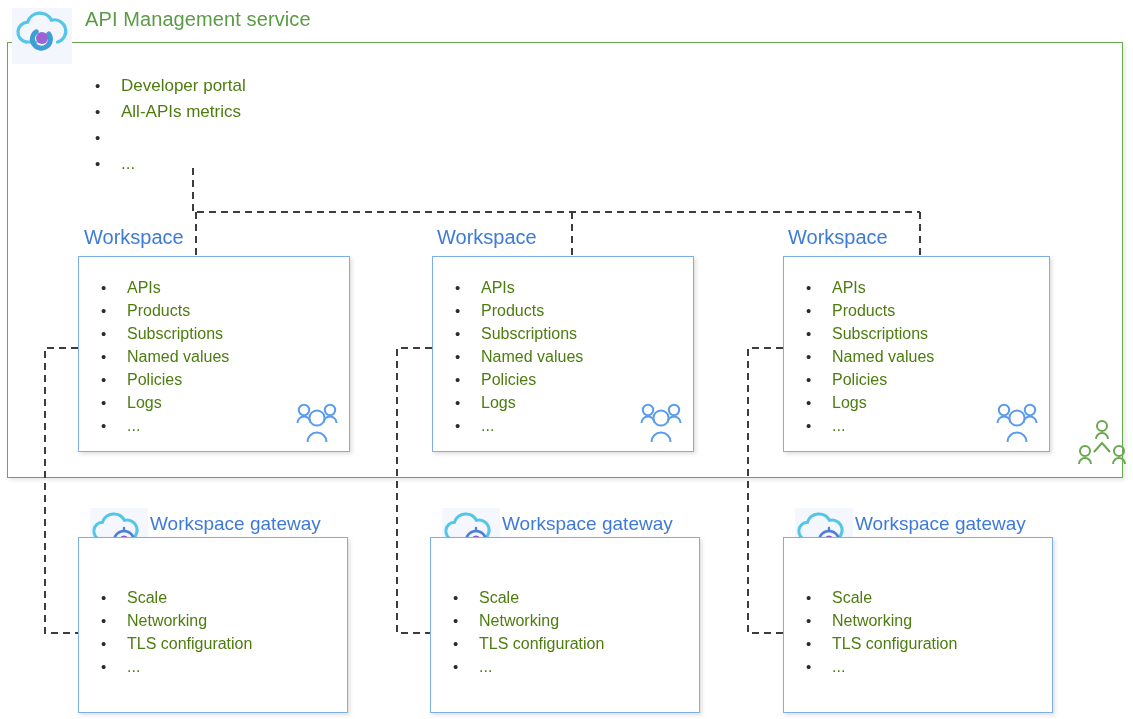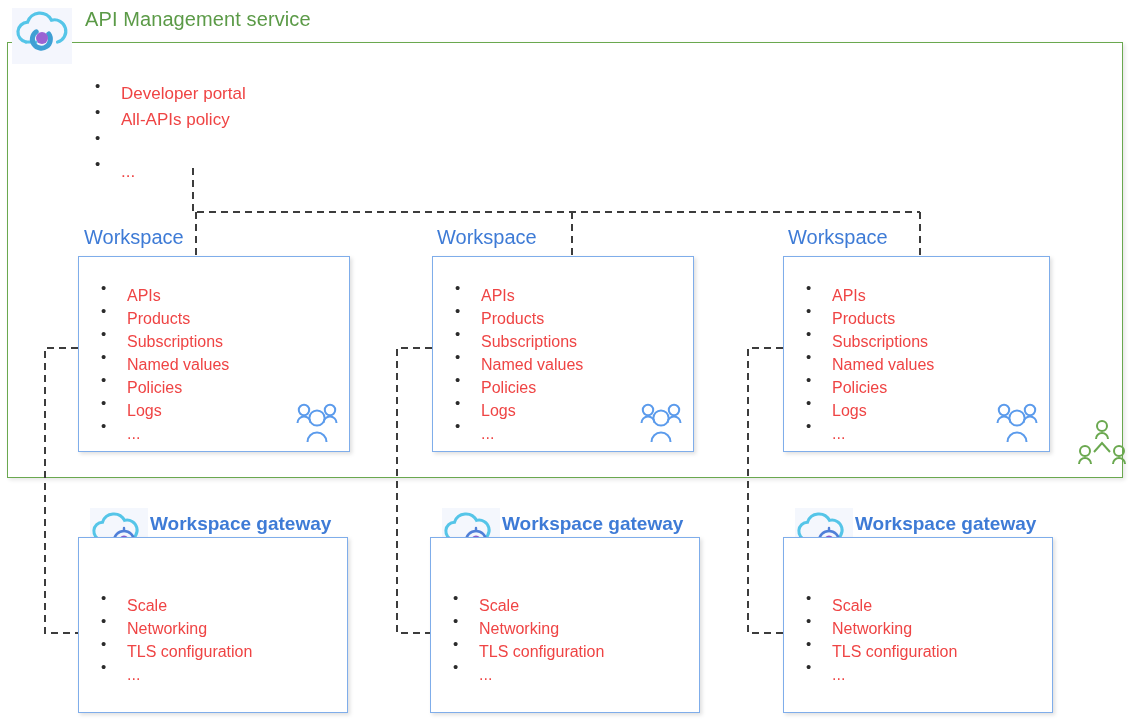--- a/index.html
+++ b/index.html
@@ -28,38 +28,38 @@
     position:absolute;width:58px;height:58px;background:#f4f7fd;
   }
 
   
   .bullets{position:absolute;}
   .bullet-row{display:flex;align-items:flex-start;height:23px;}
   .bullet-dot{
     width:26px;flex:0 0 26px;font-size:15px;line-height:23px;color:#2b2b2b;
     text-align:left;
   }
-  .bullet-text{font-size:16px;line-height:23px;color:#ef4444;white-space:nowrap;margin-top:8px;}
+  .bullet-text{font-size:16px;line-height:23px;color:#4d7c0f;white-space:nowrap;}
   .apim-bullets .bullet-row{height:26px;}
   .apim-bullets .bullet-text{font-size:17px;line-height:26px;}
   .apim-bullets .bullet-dot{line-height:26px;}
 
   
   .ws-label{
     position:absolute;font-size:20px;color:#3e7bd6;white-space:nowrap;
   }
   .ws-box{
     position:absolute;border:1.2px solid #7fadea;background:#ffffff;
     box-sizing:border-box;box-shadow:2px 2px 4px rgba(0,0,0,0.13);
   }
   .ws-people{position:absolute;right:8px;bottom:6px;width:48px;height:44px;}
 
   
   .gw-label{
-    position:absolute;font-size:19px;color:#3e7bd6;white-space:nowrap;font-weight:bold;
+    position:absolute;font-size:19px;color:#3e7bd6;white-space:nowrap;
   }
   .gw-box{
     position:absolute;border:1.2px solid #7fadea;background:#ffffff;
     box-sizing:border-box;box-shadow:2px 2px 4px rgba(0,0,0,0.13);
   }
 
   
   .green-people{position:absolute;left:1076px;top:418px;width:52px;height:54px;}
 
   
@@ -88,21 +88,21 @@
     </svg>
   </div>
 
   <div class="bullets apim-bullets" style="left:95px;top:73px;">
     <div class="bullet-row">
       <span class="bullet-dot">•</span>
       <span class="bullet-text">Developer portal</span>
     </div>
     <div class="bullet-row">
       <span class="bullet-dot">•</span>
-      <span class="bullet-text">All-APIs policy</span>
+      <span class="bullet-text">All-APIs metrics</span>
     </div>
     <div class="bullet-row">
       <span class="bullet-dot">•</span>
     </div>
     <div class="bullet-row">
       <span class="bullet-dot">•</span>
       <span class="bullet-text">...</span>
     </div>
   </div>
 

